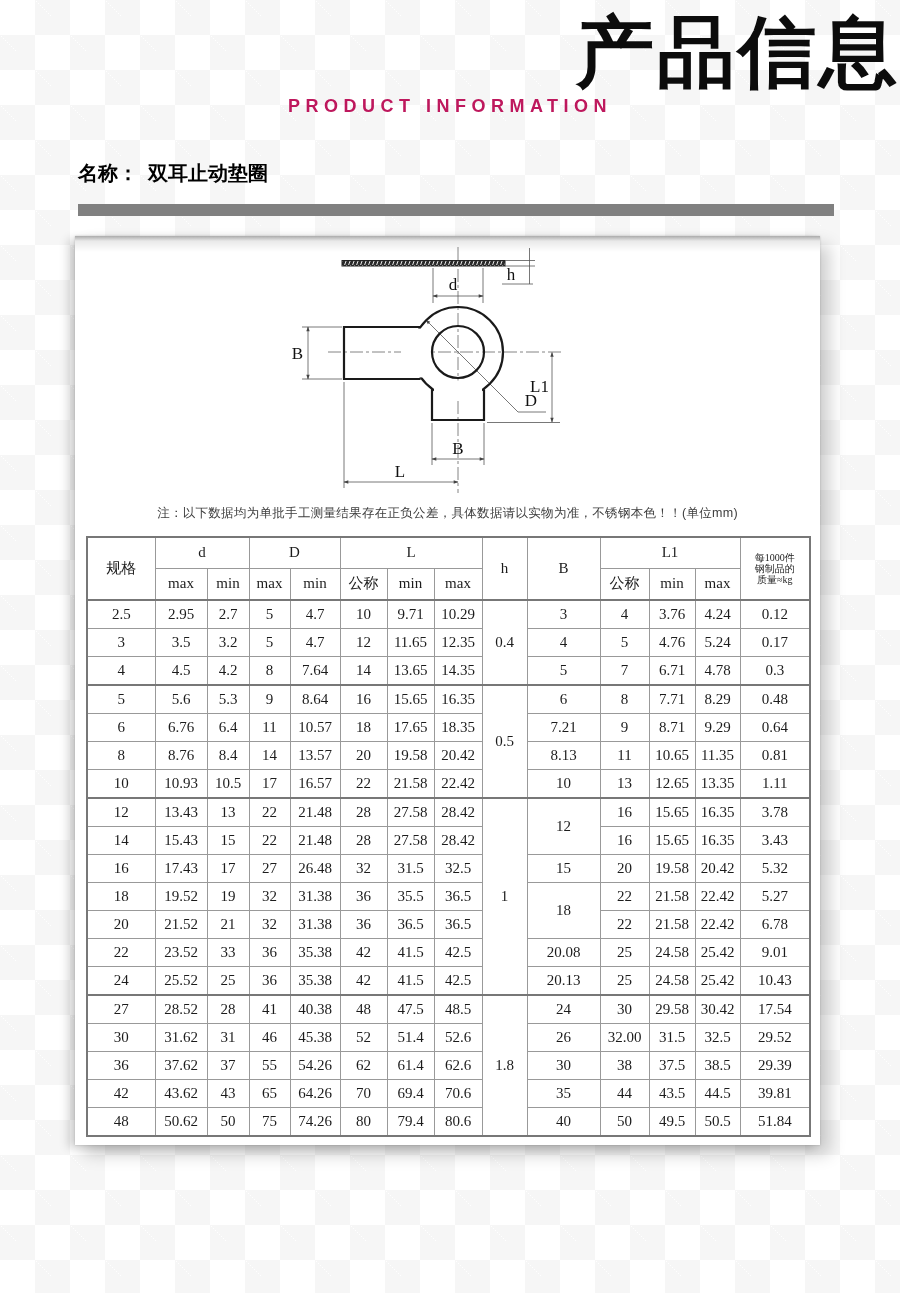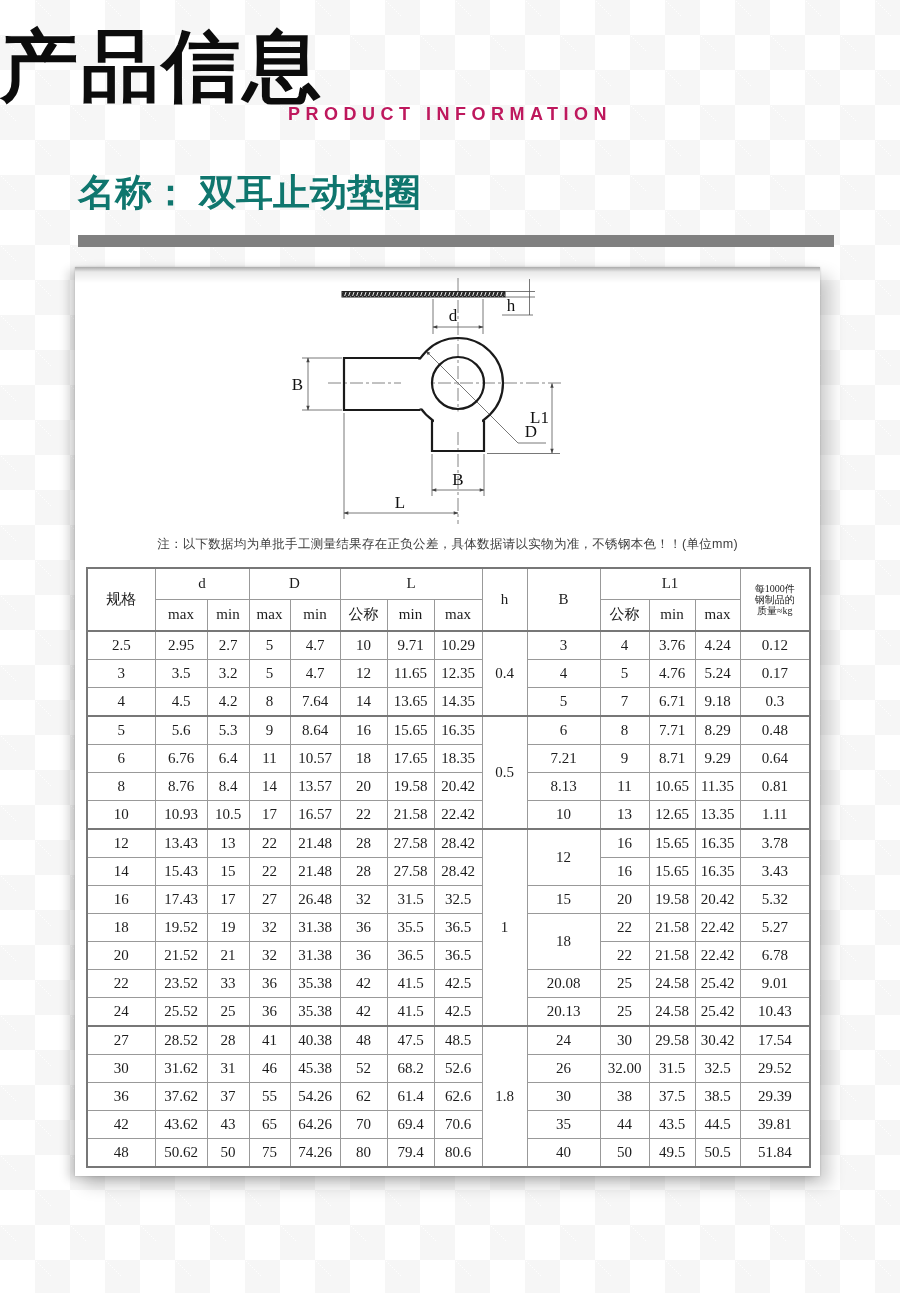--- a/index.html
+++ b/index.html
@@ -7,31 +7,31 @@
     width:900px;height:1293px;overflow:hidden;
     font-family:"Liberation Sans","DejaVu Sans",sans-serif;
     background-color:#ffffff;
     background-image:
       linear-gradient(45deg,#f6f6f6 25%,transparent 25%,transparent 75%,#f6f6f6 75%),
       linear-gradient(45deg,#f6f6f6 25%,transparent 25%,transparent 75%,#f6f6f6 75%);
     background-position:0 0,35px 35px;
     background-size:70px 70px;
   }
   .title{
-    text-align:left;font-size:78px;font-weight:900;color:#0c0c0c;
-    letter-spacing:3px;margin-top:26px;line-height:1.05;
+    text-align:right;font-size:78px;font-weight:900;color:#0c0c0c;
+    letter-spacing:3px;margin-top:18px;line-height:1.05;font-family:Liberation Mono, monospace;
   }
   .subtitle{
     text-align:center;font-size:18px;color:#be185d;font-weight:600;
     letter-spacing:5.5px;margin-top:-4px;
   }
   .specs{width:756px;margin:30px 0 0 78px;}
   .spec-row{
     display:grid;grid-template-columns:57% 43%;
-    font-size:37px;color:#0f766e;font-weight:600;
+    font-size:20px;color:#000000;font-weight:600;
     padding:13px 0 17px 0;
   }
   .spec-pair .val{margin-left:10px;}
   .divider{height:6px;background:#808080;width:756px;margin-left:78px;}
   .panel{
     width:745px;margin:20px 0 0 75px;
     background:#fff;
     background-image:linear-gradient(to bottom,#ababab 0px,#e9e9e9 5px,#ffffff 16px);
     background-repeat:no-repeat;background-size:100% 16px;
     box-shadow:-7px 3px 9px rgba(0,0,0,.16), 9px 9px 16px rgba(0,0,0,.20), 0 0 2px rgba(0,0,0,.18);
@@ -215,21 +215,21 @@
           <td>4.5</td>
           <td>4.2</td>
           <td>8</td>
           <td>7.64</td>
           <td>14</td>
           <td>13.65</td>
           <td>14.35</td>
           <td>5</td>
           <td>7</td>
           <td>6.71</td>
-          <td>9.18</td>
+          <td>4.78</td>
           <td>0.3</td>
         </tr>
         <tr class="group-start">
           <td>5</td>
           <td>5.6</td>
           <td>5.3</td>
           <td>9</td>
           <td>8.64</td>
           <td>16</td>
           <td>15.65</td>
@@ -406,21 +406,21 @@
           <td>30.42</td>
           <td>17.54</td>
         </tr>
         <tr>
           <td>30</td>
           <td>31.62</td>
           <td>31</td>
           <td>46</td>
           <td>45.38</td>
           <td>52</td>
-          <td>68.2</td>
+          <td>51.4</td>
           <td>52.6</td>
           <td>26</td>
           <td>32.00</td>
           <td>31.5</td>
           <td>32.5</td>
           <td>29.52</td>
         </tr>
         <tr>
           <td>36</td>
           <td>37.62</td>

